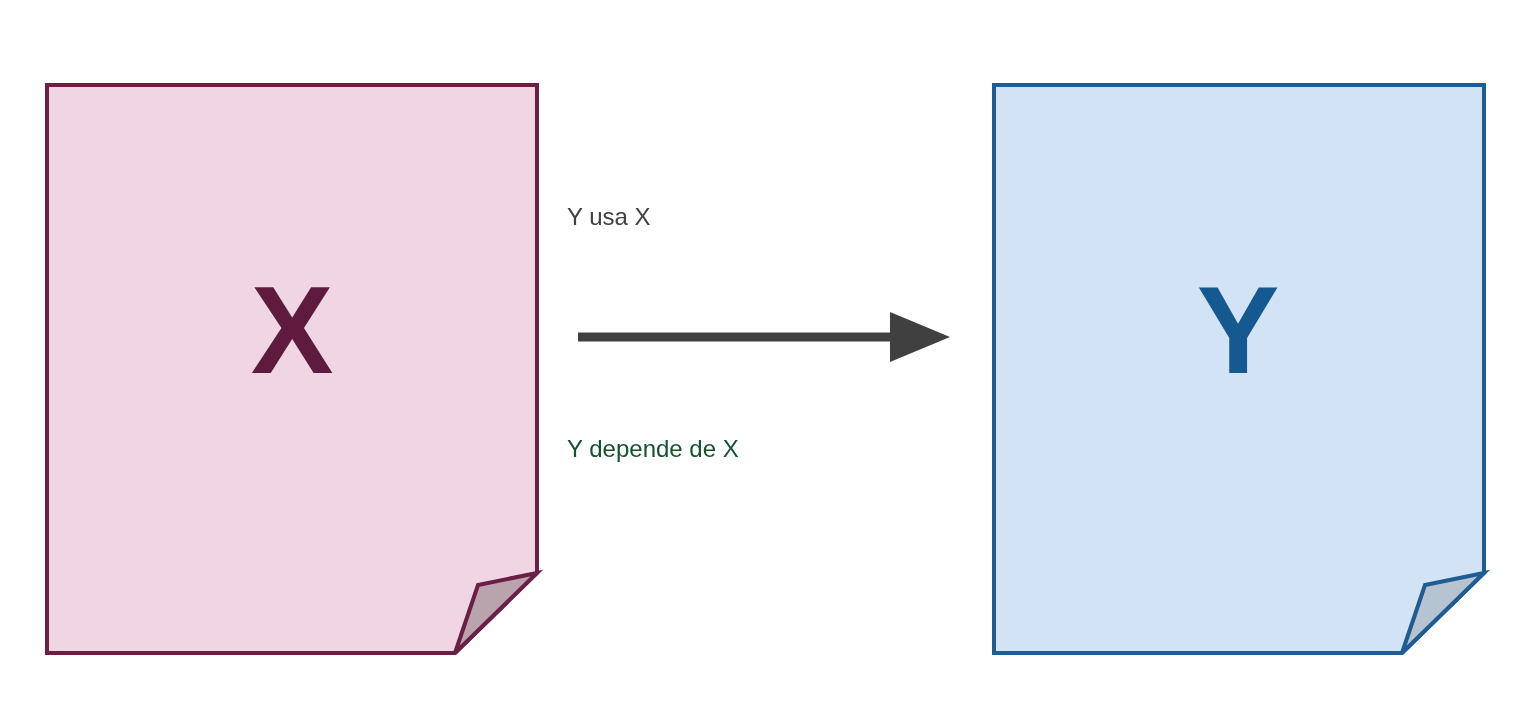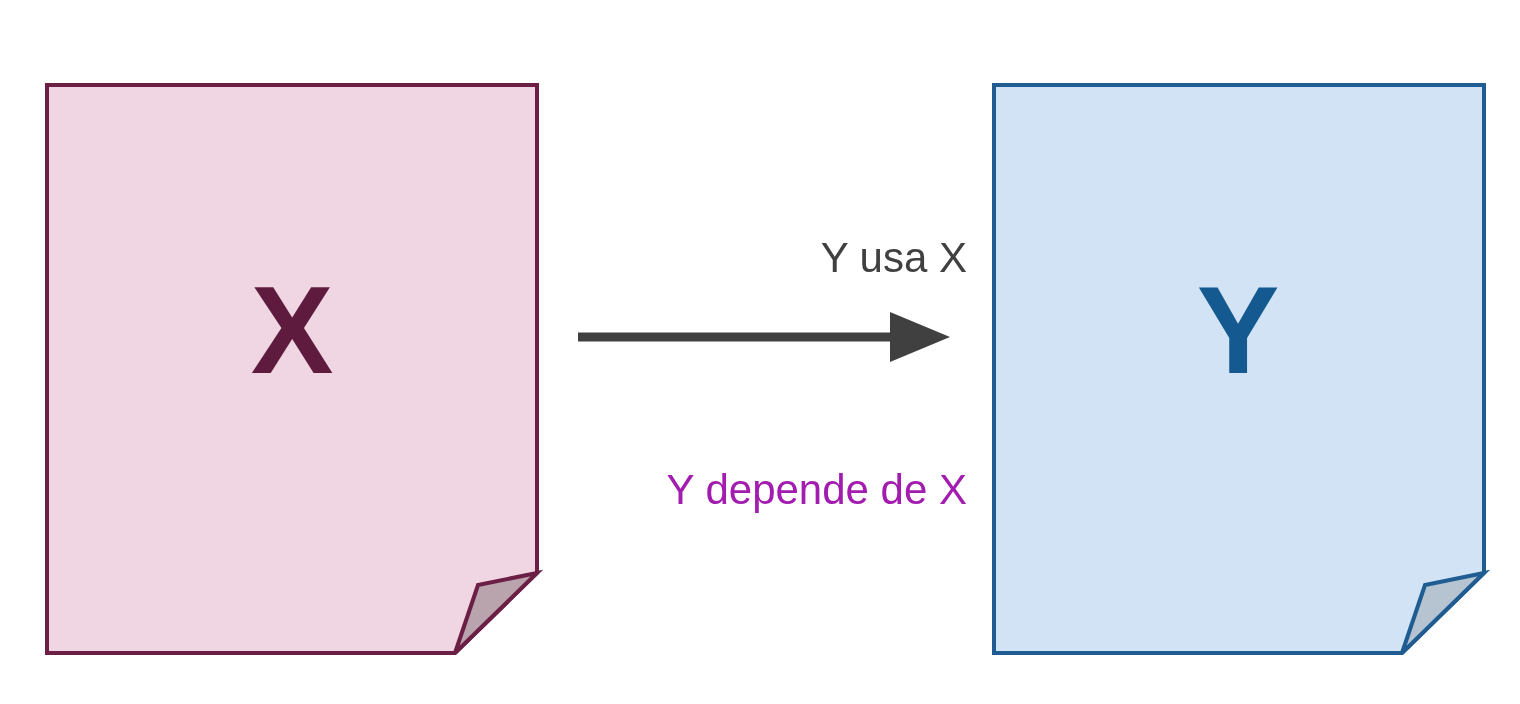--- a/index.html
+++ b/index.html
@@ -66,27 +66,26 @@
     top: 0;
     width: 488px;
     margin-left: 994px;
     margin-top: 268px;
     color: #14598f;
   }
 
   
   .edge-label {
     position: absolute;
-    text-align: right;
+    text-align: left;
     color: #404040;
-    font-size: 42px;
+    font-size: 24px;
     line-height: 1.1;
     white-space: nowrap;
     user-select: none;
-    margin-top: 31px;
   }
   #edge-label-top {
     left: 567px;
     top: 204px;
     width: 400px;
   }
   #edge-label-bottom {
     left: 567px;
     top: 436px;
     width: 400px;
@@ -121,15 +120,15 @@
   </svg>
   <div id="node-y-letter" class="node-letter" style="color: rgb(20, 89, 143);">Y</div>
 
   <div id="edge-label-top" class="edge-label" style="color: rgb(64, 64, 64);">Y usa X</div>
 
   <svg id="arrow-svg" viewBox="0 0 410 80">
     <line id="arrow-shaft" x1="18" y1="37" x2="340" y2="37" stroke="#404040" stroke-width="9"></line>
     <polygon id="arrow-head" points="330,12 390,37 330,62" fill="#404040"></polygon>
   </svg>
 
-  <div id="edge-label-bottom" class="edge-label" style="color: #a21caf;">Y depende de X</div>
+  <div id="edge-label-bottom" class="edge-label" style="color: #14532d;">Y depende de X</div>
 
 </div>
 
 </body></html>

